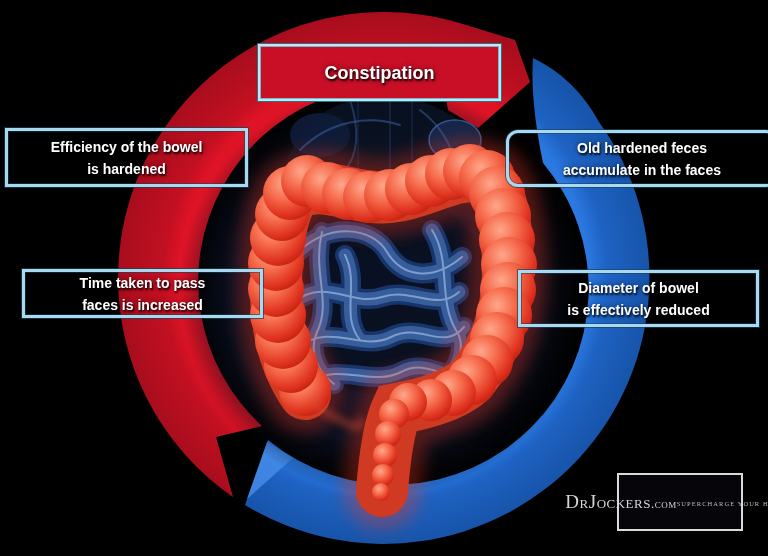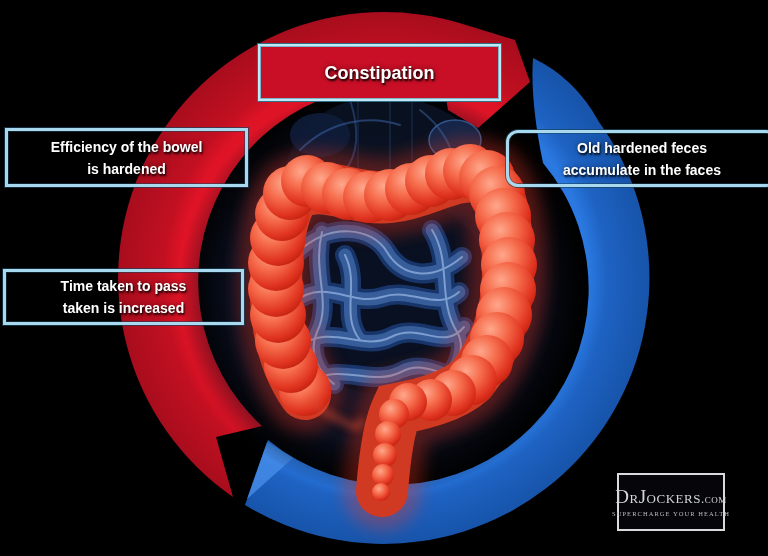--- a/index.html
+++ b/index.html
@@ -15,27 +15,27 @@
     display:flex;flex-direction:column;align-items:center;justify-content:center;
     text-align:center;color:#fff;font-weight:bold;font-size:14px;line-height:22px;
     text-shadow:1px 2px 2px rgba(0,0,0,.9),0 0 5px rgba(0,0,0,.55);
   }
   #box-constipation{
     left:258px;top:44px;width:243px;height:57px;
     background:#c80f26;border:2px solid #bfe9f5;font-size:18px;
     box-shadow:0 0 0 1px #2e6f85, inset 0 0 0 1px #7db6cc;
   }
   #box-efficiency{left:5px;top:128px;width:243px;height:59px;}
-  #box-time{left:3px;top:269px;width:241px;height:56px;}
+  #box-time{left:22px;top:269px;width:241px;height:49px;}
   #box-oldfeces{left:506px;top:130px;width:272px;height:57px;border-radius:12px;}
   #box-diameter{left:518px;top:270px;width:241px;height:57px;}
   #watermark{
-    position:absolute;left:617px;top:473px;width:108px;height:58px;
+    position:absolute;left:617px;top:473px;width:126px;height:58px;
     background:#06060a;border:2px solid #d9dadd;box-sizing:border-box;
-    display:flex;flex-direction:column;align-items:center;justify-content:center;
+    display:flex;flex-direction:row;align-items:center;justify-content:center;
   }
   .brandline{
     font-family:"Liberation Serif",serif;font-variant:small-caps;
     color:#d4d6da;font-size:19px;line-height:19px;letter-spacing:.5px;white-space:nowrap;
   }
   .brandline .suffix{font-size:13px;}
   .tagline{
     font-family:"Liberation Serif",serif;color:#b9bcc4;font-size:6.5px;
     letter-spacing:1.05px;margin-top:2px;white-space:nowrap;
   }
@@ -197,23 +197,27 @@
     <span>is hardened</span>
   </div>
 
   <div class="nbox" id="box-oldfeces">
     <span>Old hardened feces</span>
     <span>accumulate in the faces</span>
   </div>
 
   <div class="nbox" id="box-time">
     <span>Time taken to pass</span>
-    <span>taken is increased</span>
-  </div>
-
+    <span>faces is increased</span>
+  </div>
+
+  <div class="nbox" id="box-diameter">
+    <span>Diameter of bowel</span>
+    <span>is effectively reduced</span>
+  </div>
 
   <div id="watermark">
     <div class="brandline">
       <span>DrJockers</span><span class="suffix">.com</span>
     </div>
     <div class="tagline">SUPERCHARGE YOUR HEALTH</div>
   </div>
 
 </div>
 

